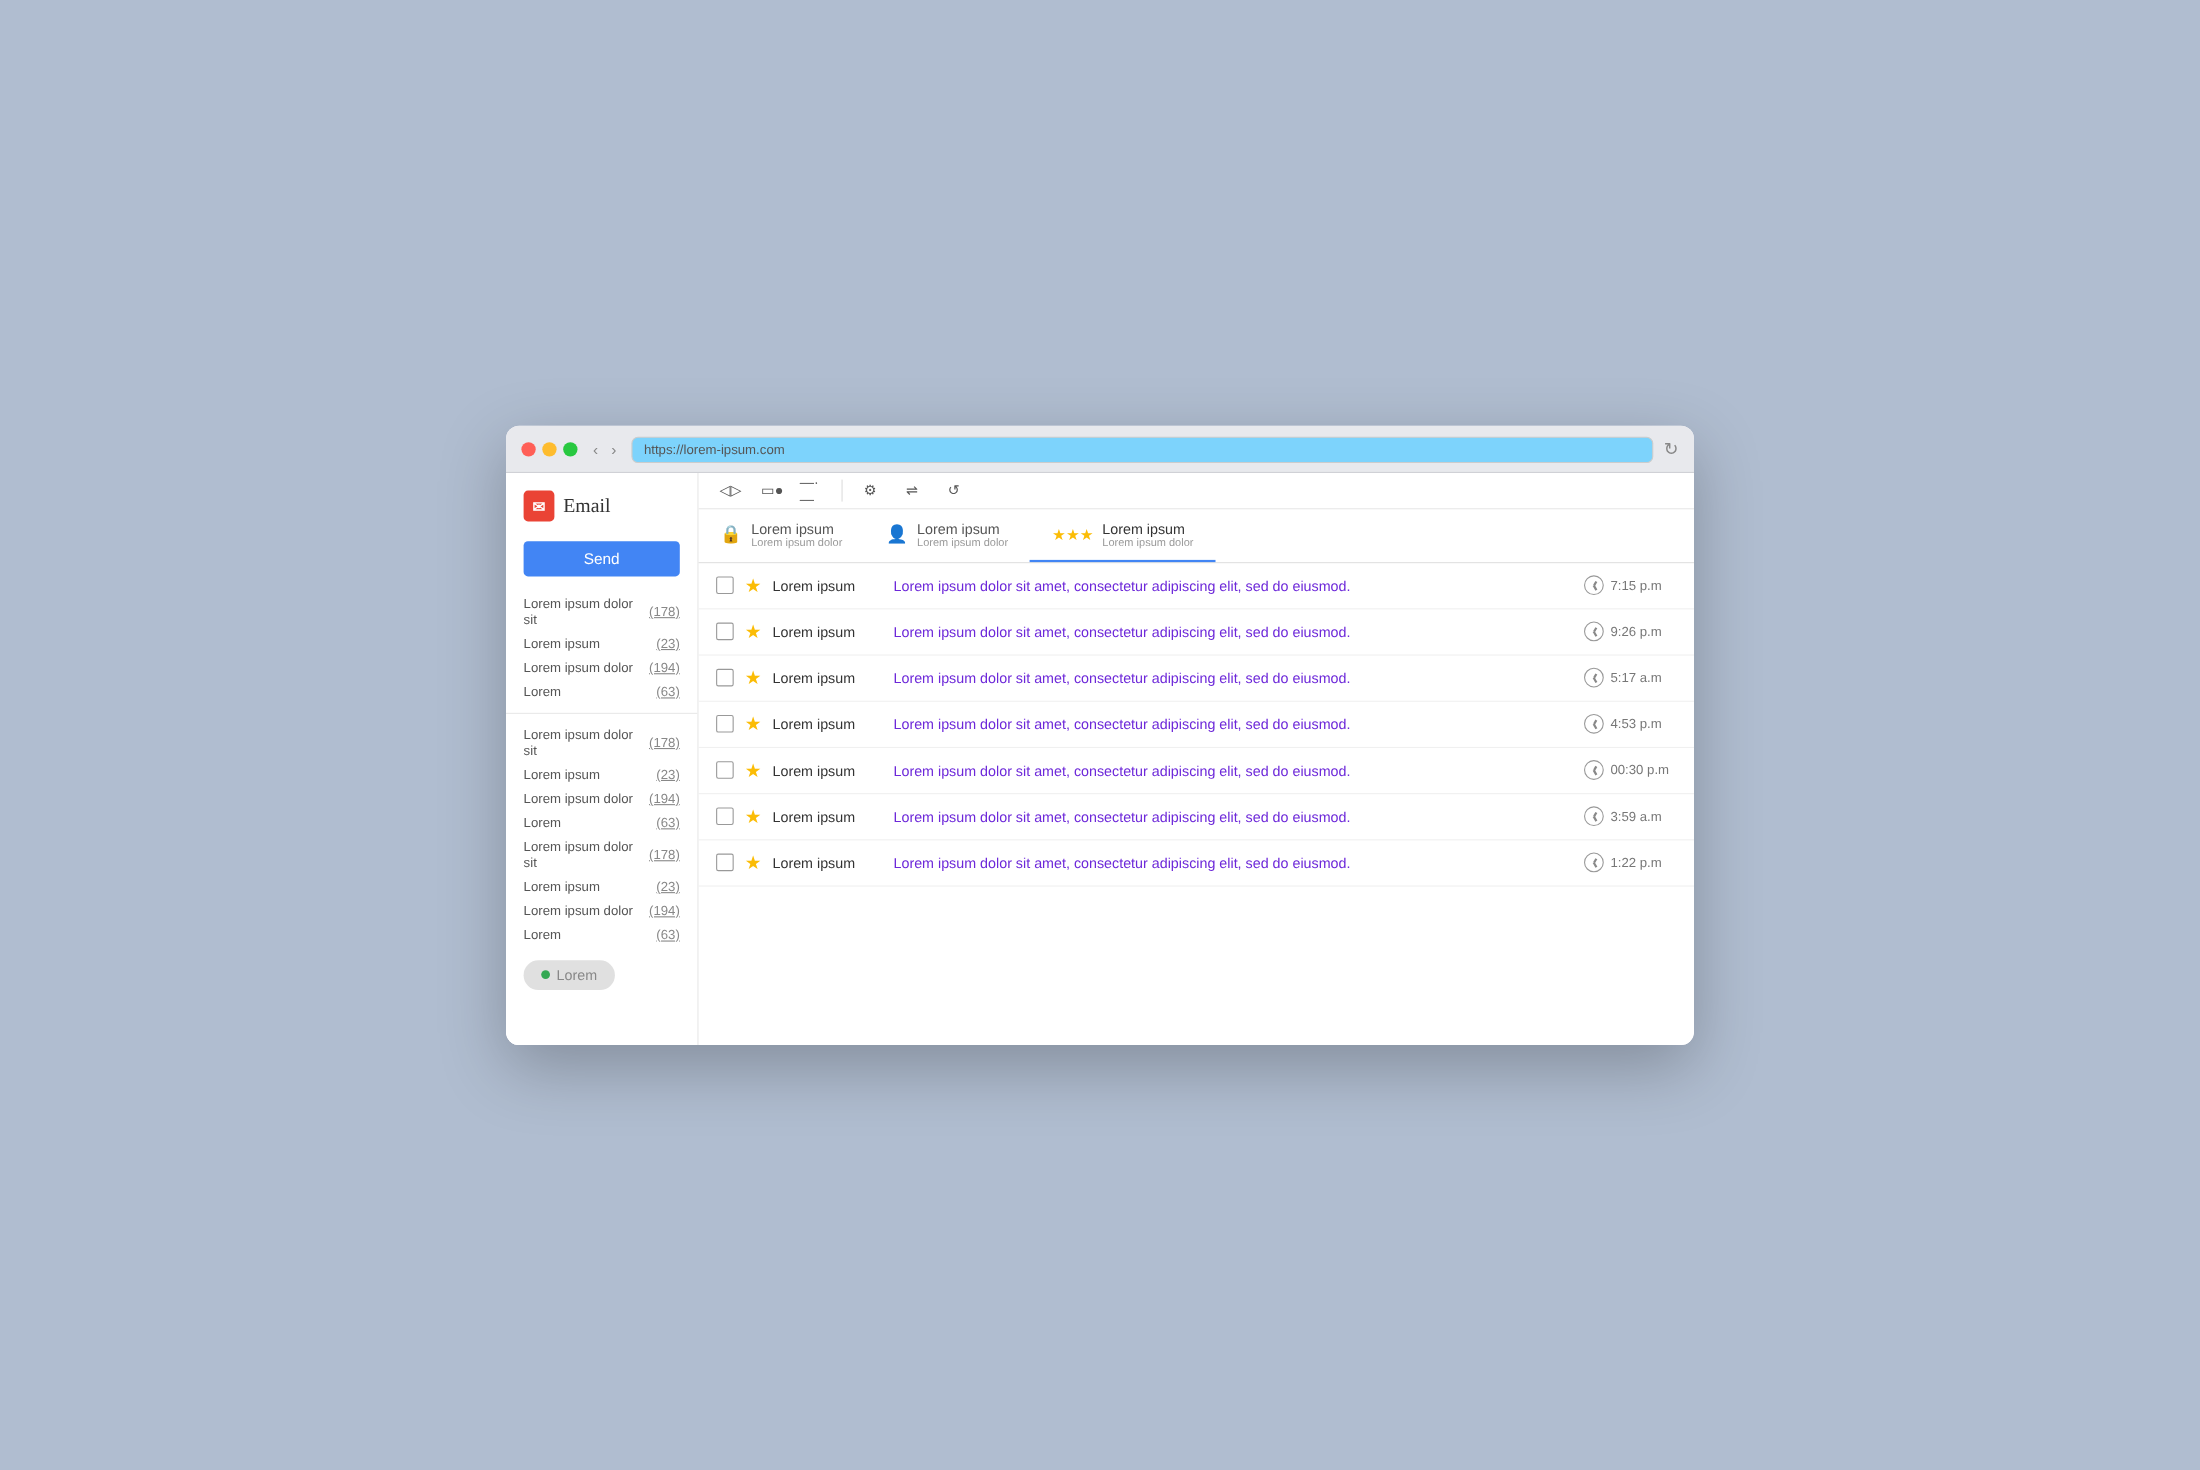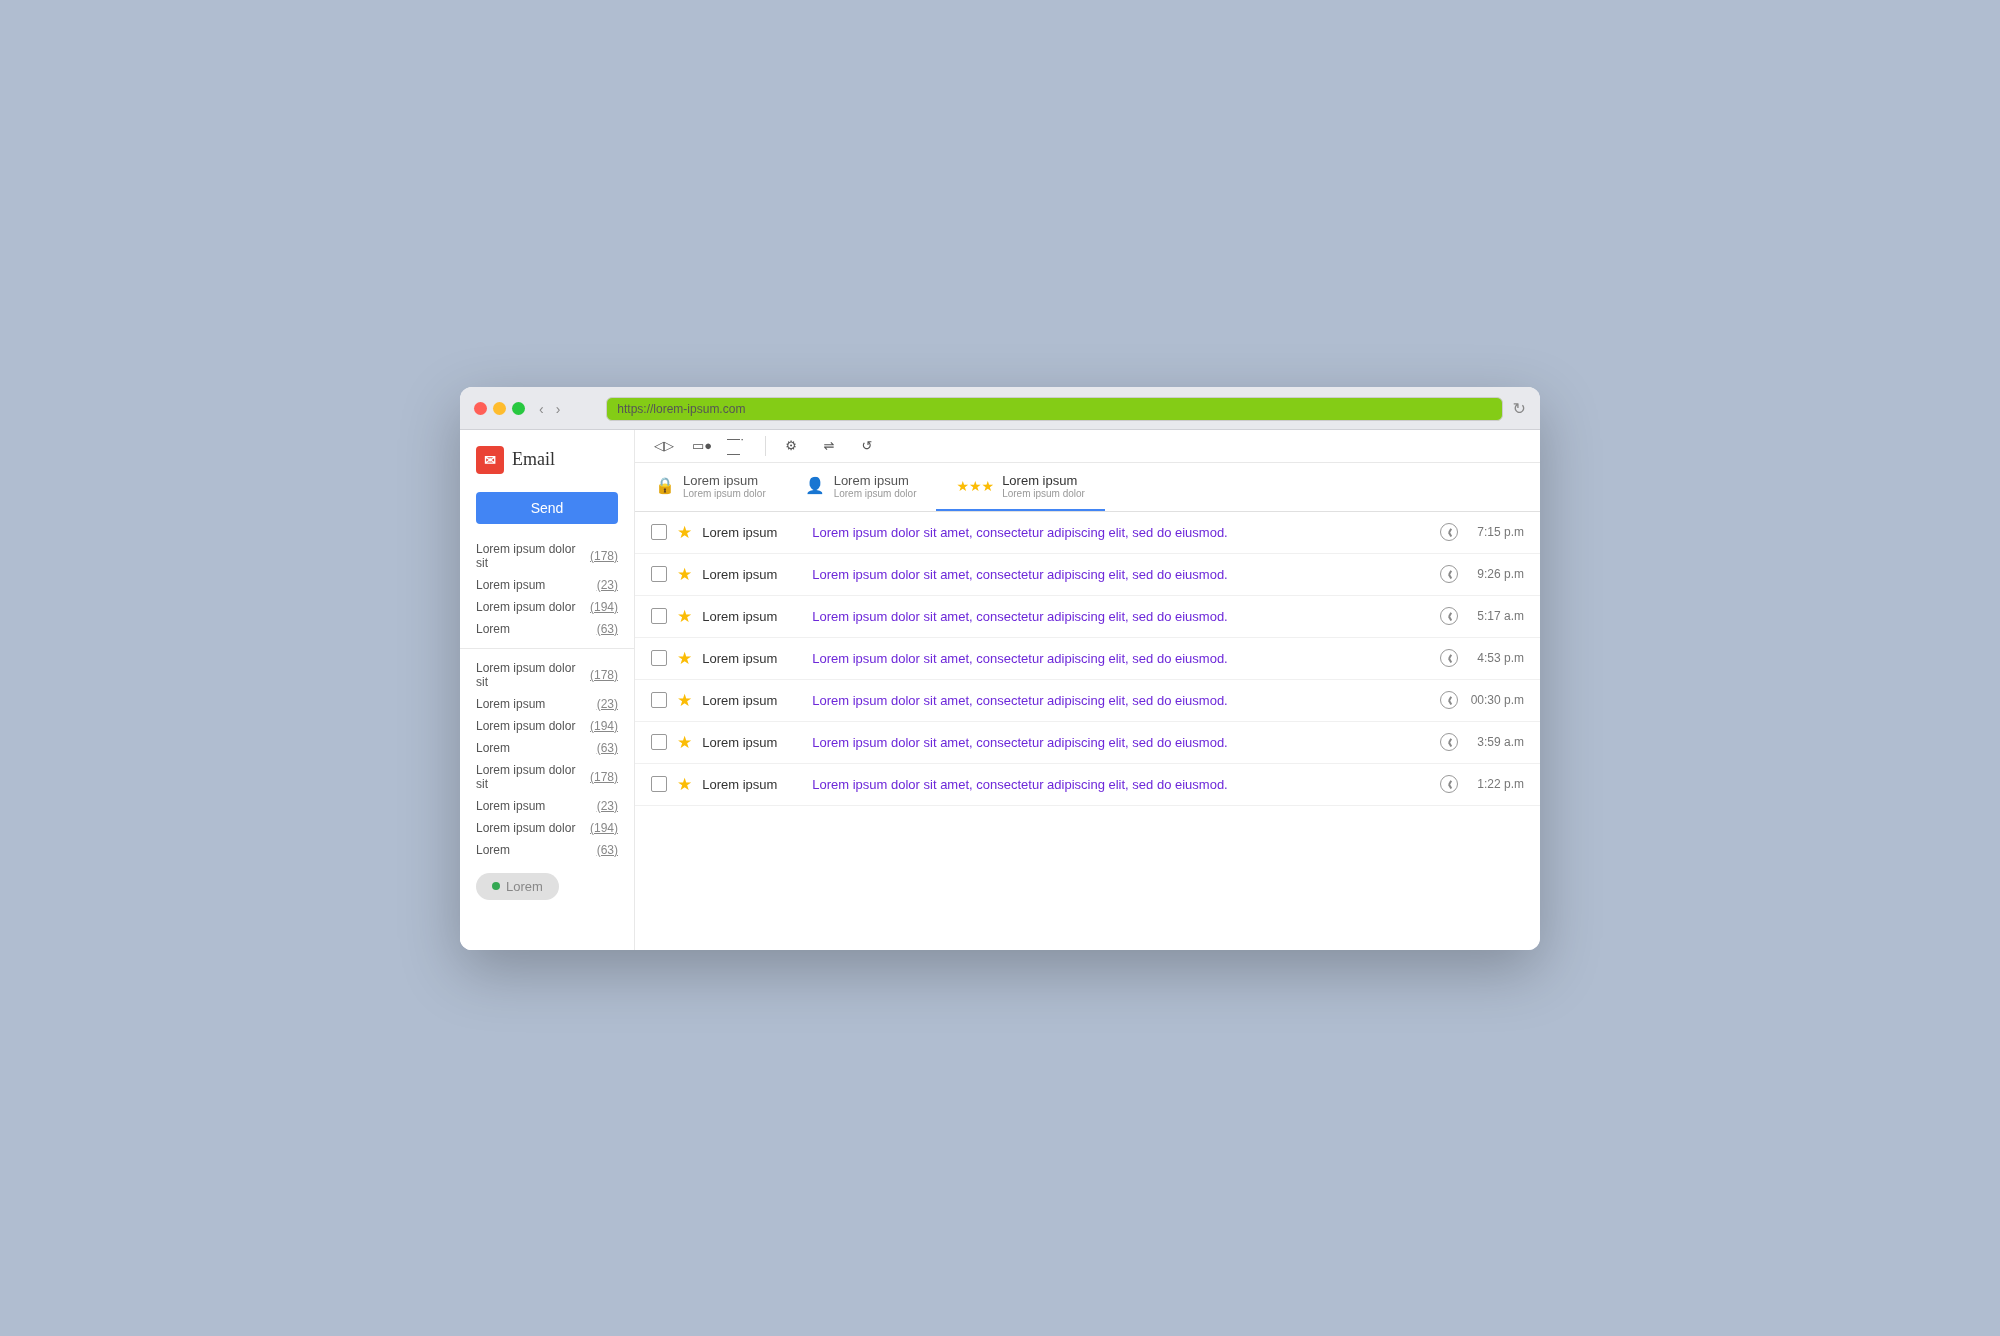--- a/index.html
+++ b/index.html
@@ -53,29 +53,28 @@
       font-size: 14px;
     }
 
     .nav-arrows span {
       cursor: pointer;
       padding: 2px 4px;
     }
 
     .url-bar {
       flex: 1;
-      background: #84cc16;
+      background: #7dd3fc;
       border: 1px solid #ccc;
       border-radius: 6px;
       padding: 4px 10px;
       font-size: 12px;
       color: #555;
       display: flex;
       align-items: center;
-      margin-left: 32px;
     }
 
     .refresh-btn {
       color: #888;
       font-size: 16px;
       cursor: pointer;
     }
 
     
     .search-header {
@@ -456,21 +455,20 @@
       top: 50%;
       left: 50%;
       transform-origin: left center;
       transform: translateY(-50%) rotate(60deg);
     }
 
     .email-time {
       font-size: 12px;
       color: #777;
       min-width: 60px;
-      text-align: right;
     }
   </style>
 </head>
 <body>
 
 <div class="browser-window">
 
   <div class="browser-chrome">
     <div class="traffic-lights">
       <div class="traffic-light tl-red"></div>

